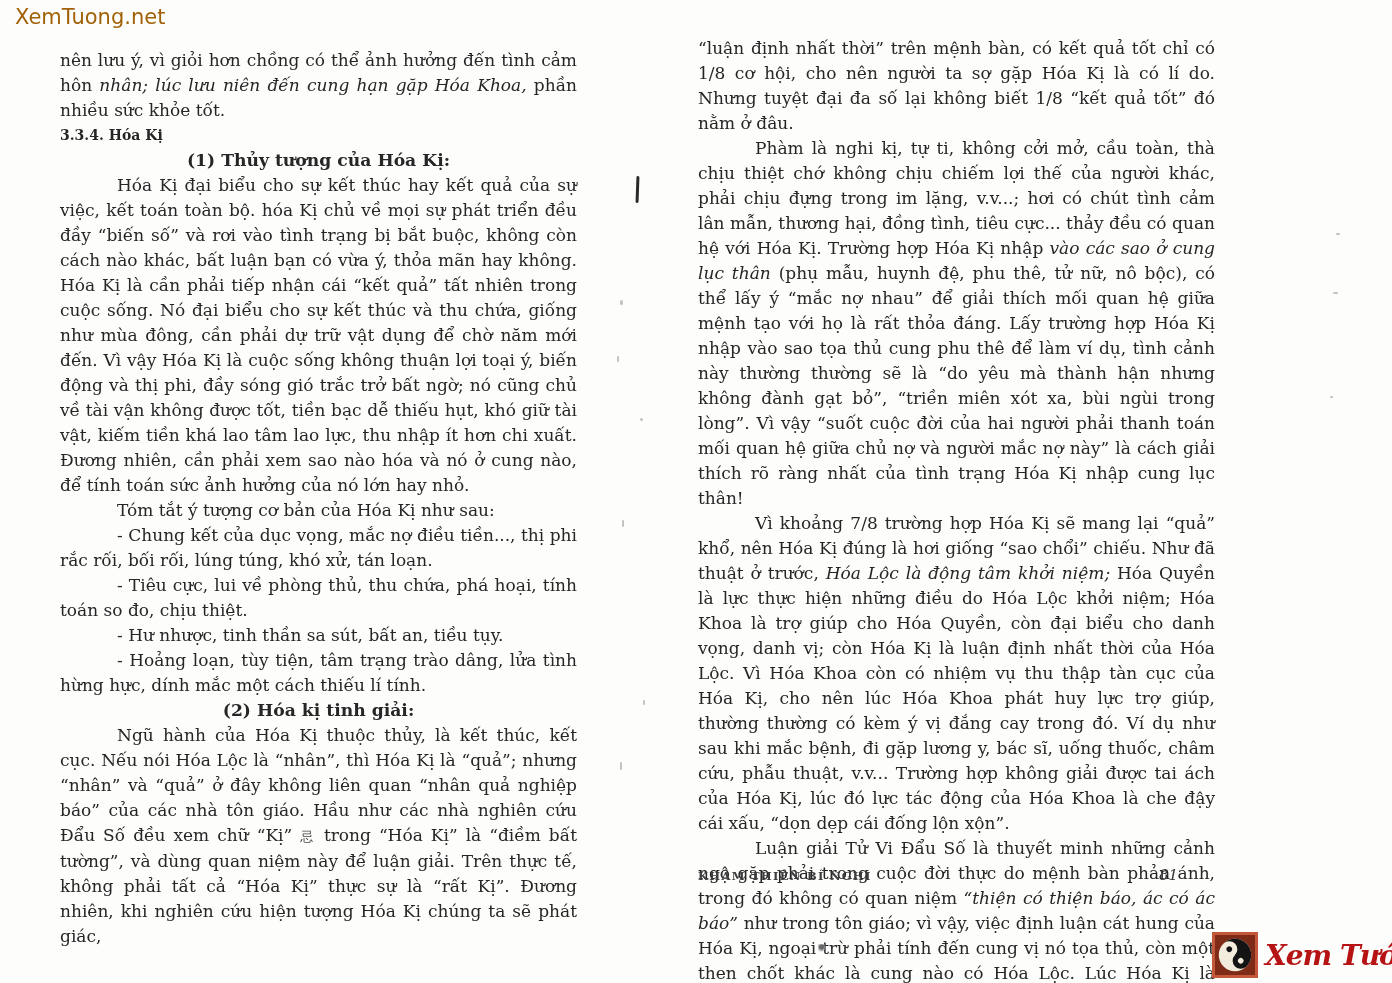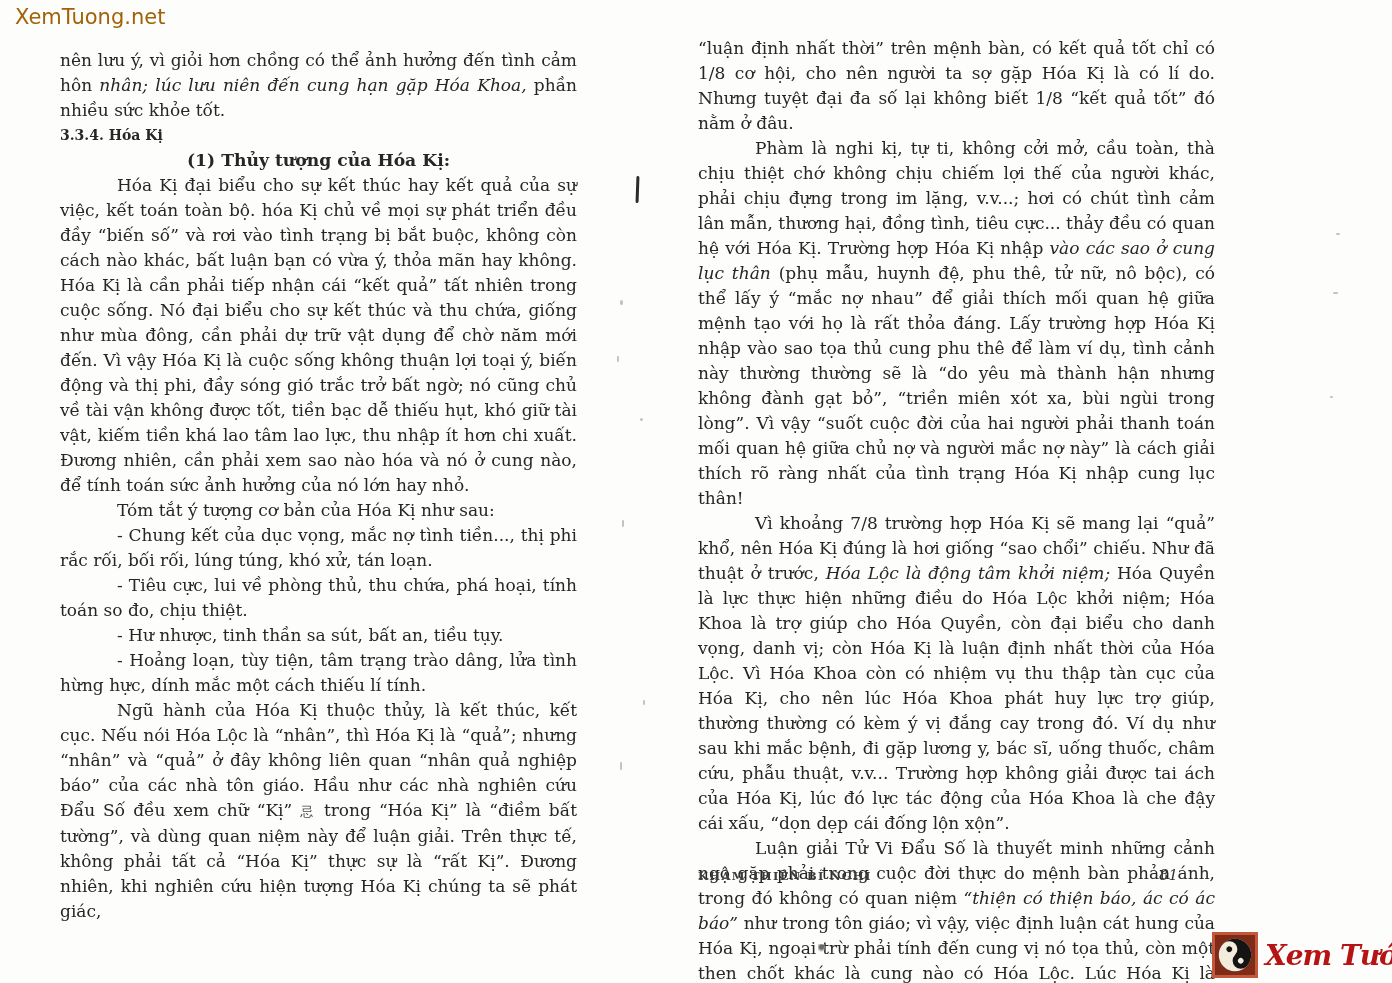--- a/index.html
+++ b/index.html
@@ -86,25 +86,26 @@
     <p><span>nên lưu ý, vì giỏi hơn chồng có thể ảnh hưởng đến tình cảm hôn </span><span class="it">nhân; lúc lưu niên đến cung hạn gặp Hóa Khoa,</span><span> phần nhiều sức khỏe tốt.</span></p>
 
     <p class="sec-heading">3.3.4. Hóa Kị</p>
 
     <p class="sub-heading">(1) Thủy tượng của Hóa Kị:</p>
 
     <p class="ind">Hóa Kị đại biểu cho sự kết thúc hay kết quả của sự việc, kết toán toàn bộ. hóa Kị chủ về mọi sự phát triển đều đầy “biến số” và rơi vào tình trạng bị bắt buộc, không còn cách nào khác, bất luận bạn có vừa ý, thỏa mãn hay không. Hóa Kị là cần phải tiếp nhận cái “kết quả” tất nhiên trong cuộc sống. Nó đại biểu cho sự kết thúc và thu chứa, giống như mùa đông, cần phải dự trữ vật dụng để chờ năm mới đến. Vì vậy Hóa Kị là cuộc sống không thuận lợi toại ý, biến động và thị phi, đầy sóng gió trắc trở bất ngờ; nó cũng chủ về tài vận không được tốt, tiền bạc dễ thiếu hụt, khó giữ tài vật, kiếm tiền khá lao tâm lao lực, thu nhập ít hơn chi xuất. Đương nhiên, cần phải xem sao nào hóa và nó ở cung nào, để tính toán sức ảnh hưởng của nó lớn hay nhỏ.</p>
 
     <p class="ind">Tóm tắt ý tượng cơ bản của Hóa Kị như sau:</p>
 
-    <p class="ind">- Chung kết của dục vọng, mắc nợ tình tiền..., thị phi rắc rối, bối rối, lúng túng, khó xử, tán loạn.</p>
+    <p class="ind">- Chung kết của dục vọng, mắc nợ điều tiền..., thị phi rắc rối, bối rối, lúng túng, khó xử, tán loạn.</p>
     <p class="ind">- Tiêu cực, lui về phòng thủ, thu chứa, phá hoại, tính toán so đo, chịu thiệt.</p>
     <p class="ind">- Hư nhược, tinh thần sa sút, bất an, tiều tụy.</p>
     <p class="ind">- Hoảng loạn, tùy tiện, tâm trạng trào dâng, lửa tình hừng hực, dính mắc một cách thiếu lí tính.</p>
 
+    <p class="sub-heading sub-heading2">(2) Hóa kị tinh giải:</p>
 
     <p class="ind"><span>Ngũ hành của Hóa Kị thuộc thủy, là kết thúc, kết cục. Nếu nói Hóa Lộc là “nhân”, thì Hóa Kị là “quả”; nhưng “nhân” và “quả” ở đây không liên quan “nhân quả nghiệp báo” của các nhà tôn giáo. Hầu như các nhà nghiên cứu Đẩu Số đều xem chữ “Kị” </span><span class="cn">忌</span><span> trong “Hóa Kị” là “điềm bất tường”, và dùng quan niệm này để luận giải. Trên thực tế, không phải tất cả “Hóa Kị” thực sự là “rất Kị”. Đương nhiên, khi nghiên cứu hiện tượng Hóa Kị chúng ta sẽ phát giác,</span></p>
   </div>
 
   <div class="page page-right">
     <p>“luận định nhất thời” trên mệnh bàn, có kết quả tốt chỉ có 1/8 cơ hội, cho nên người ta sợ gặp Hóa Kị là có lí do. Nhưng tuyệt đại đa số lại không biết 1/8 “kết quả tốt” đó nằm ở đâu.</p>
 
     <p class="ind"><span>Phàm là nghi kị, tự ti, không cởi mở, cầu toàn, thà chịu thiệt chớ không chịu chiếm lợi thế của người khác, phải chịu đựng trong im lặng, v.v...; hơi có chút tình cảm lân mẫn, thương hại, đồng tình, tiêu cực... thảy đều có quan hệ với Hóa Kị. Trường hợp Hóa Kị nhập </span><span class="it">vào các sao ở cung lục thân</span><span> (phụ mẫu, huynh đệ, phu thê, tử nữ, nô bộc), có thể lấy ý “mắc nợ nhau” để giải thích mối quan hệ giữa mệnh tạo với họ là rất thỏa đáng. Lấy trường hợp Hóa Kị nhập vào sao tọa thủ cung phu thê để làm ví dụ, tình cảnh này thường thường sẽ là “do yêu mà thành hận nhưng không đành gạt bỏ”, “triền miên xót xa, bùi ngùi trong lòng”. Vì vậy “suốt cuộc đời của hai người phải thanh toán mối quan hệ giữa chủ nợ và người mắc nợ này” là cách giải thích rõ ràng nhất của tình trạng Hóa Kị nhập cung lục thân!</span></p>
 
     <p class="ind"><span>Vì khoảng 7/8 trường hợp Hóa Kị sẽ mang lại “quả” khổ, nên Hóa Kị đúng là hơi giống “sao chổi” chiếu. Như đã thuật ở trước, </span><span class="it">Hóa Lộc là động tâm khởi niệm;</span><span> Hóa Quyền là lực thực hiện những điều do Hóa Lộc khởi niệm; Hóa Khoa là trợ giúp cho Hóa Quyền, còn đại biểu cho danh vọng, danh vị; còn Hóa Kị là luận định nhất thời của Hóa Lộc. Vì Hóa Khoa còn có nhiệm vụ thu thập tàn cục của Hóa Kị, cho nên lúc Hóa Khoa phát huy lực trợ giúp, thường thường có kèm ý vị đắng cay trong đó. Ví dụ như sau khi mắc bệnh, đi gặp lương y, bác sĩ, uống thuốc, châm cứu, phẫu thuật, v.v... Trường hợp không giải được tai ách của Hóa Kị, lúc đó lực tác động của Hóa Khoa là che đậy cái xấu, “dọn dẹp cái đống lộn xộn”.</span></p>

